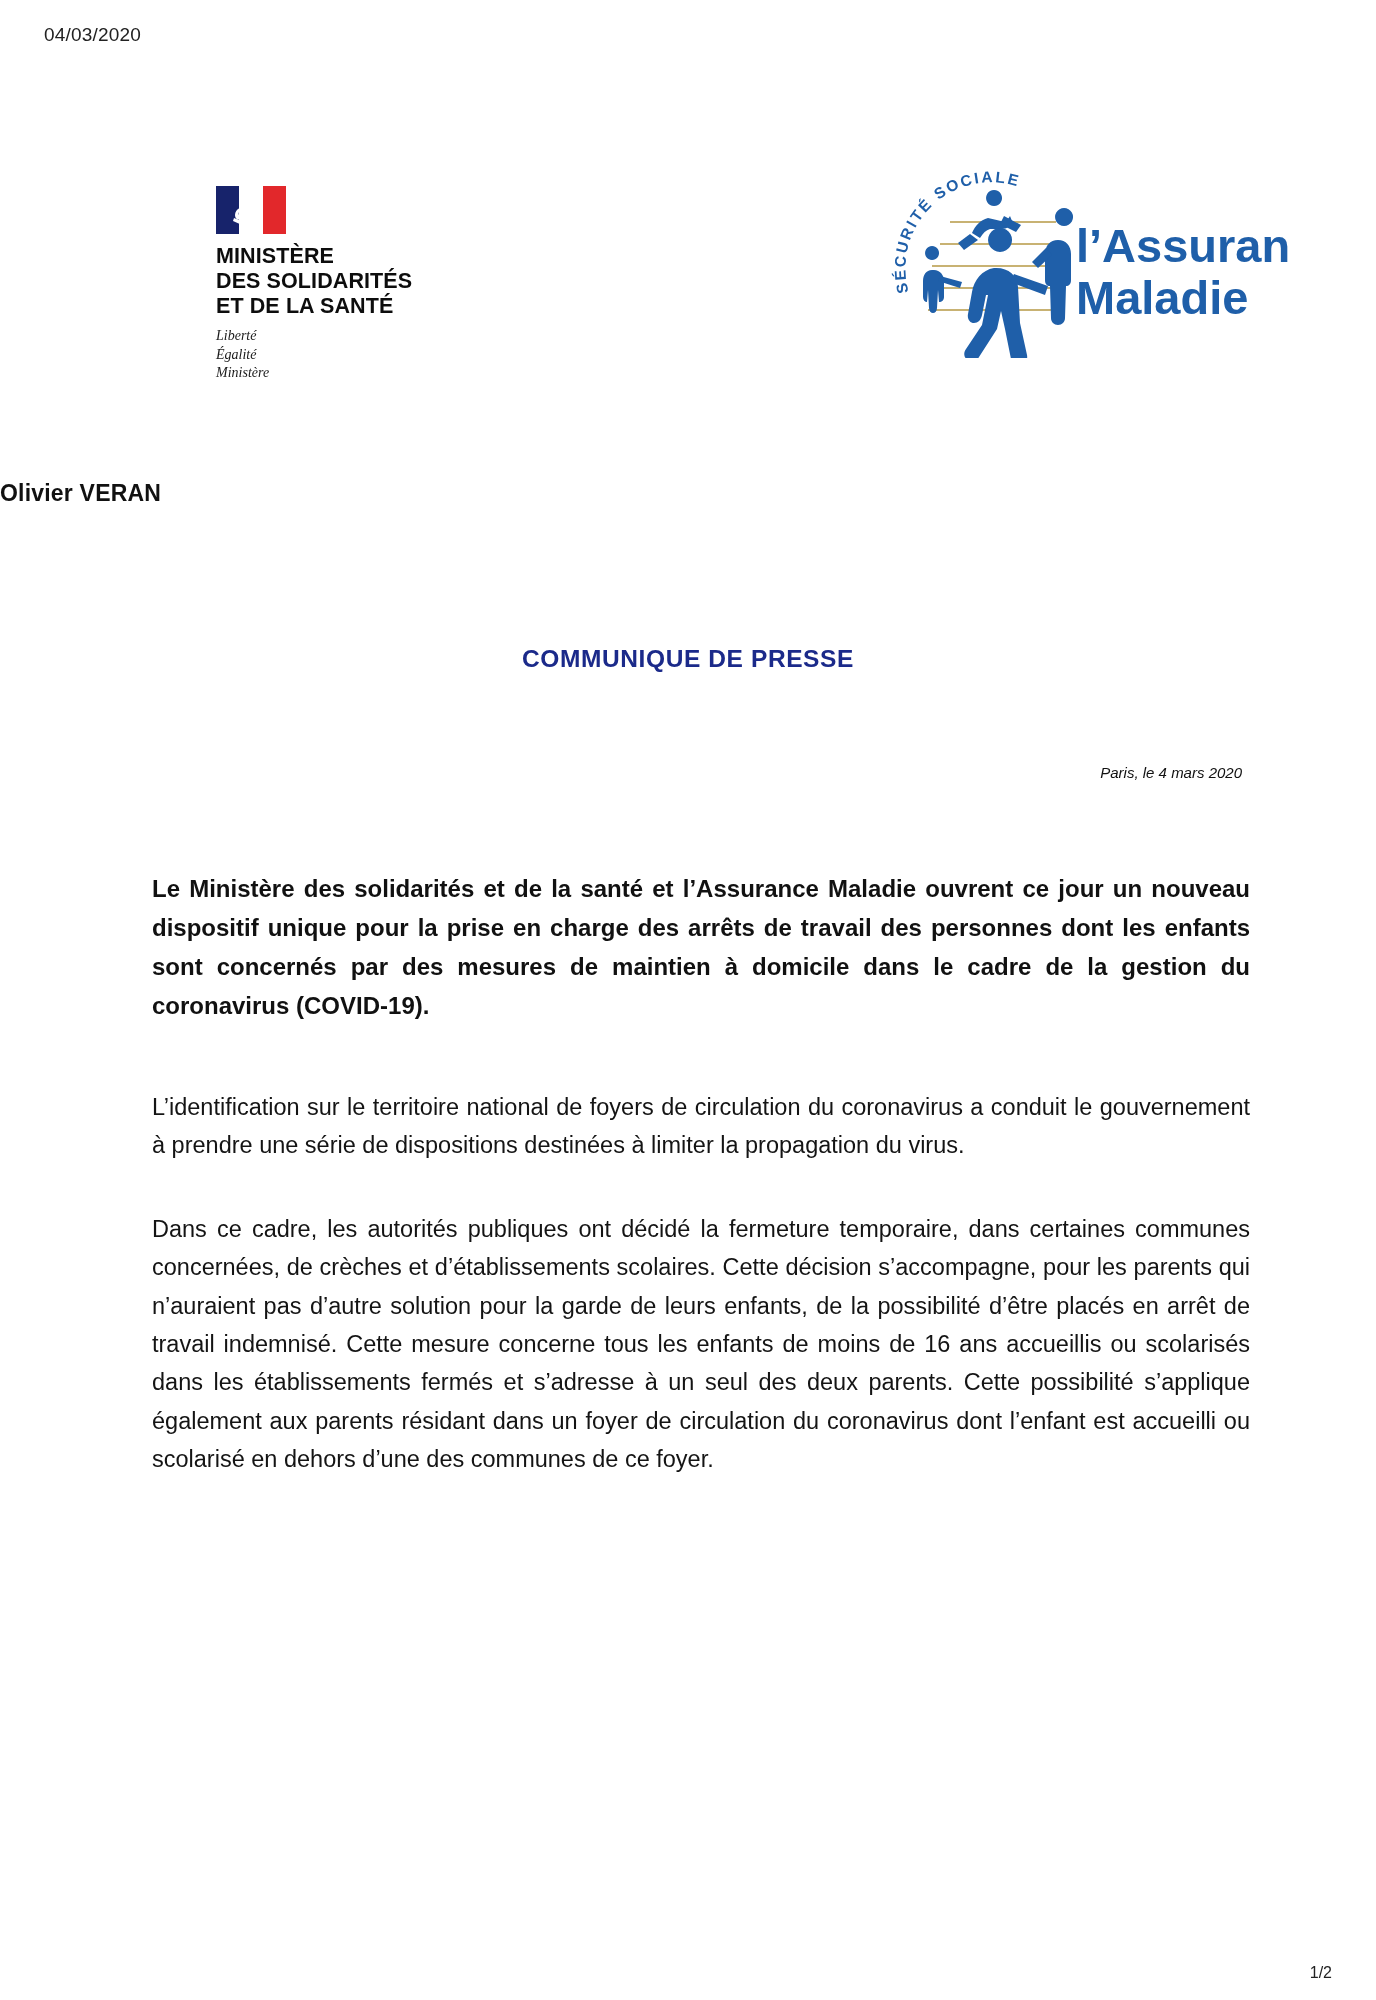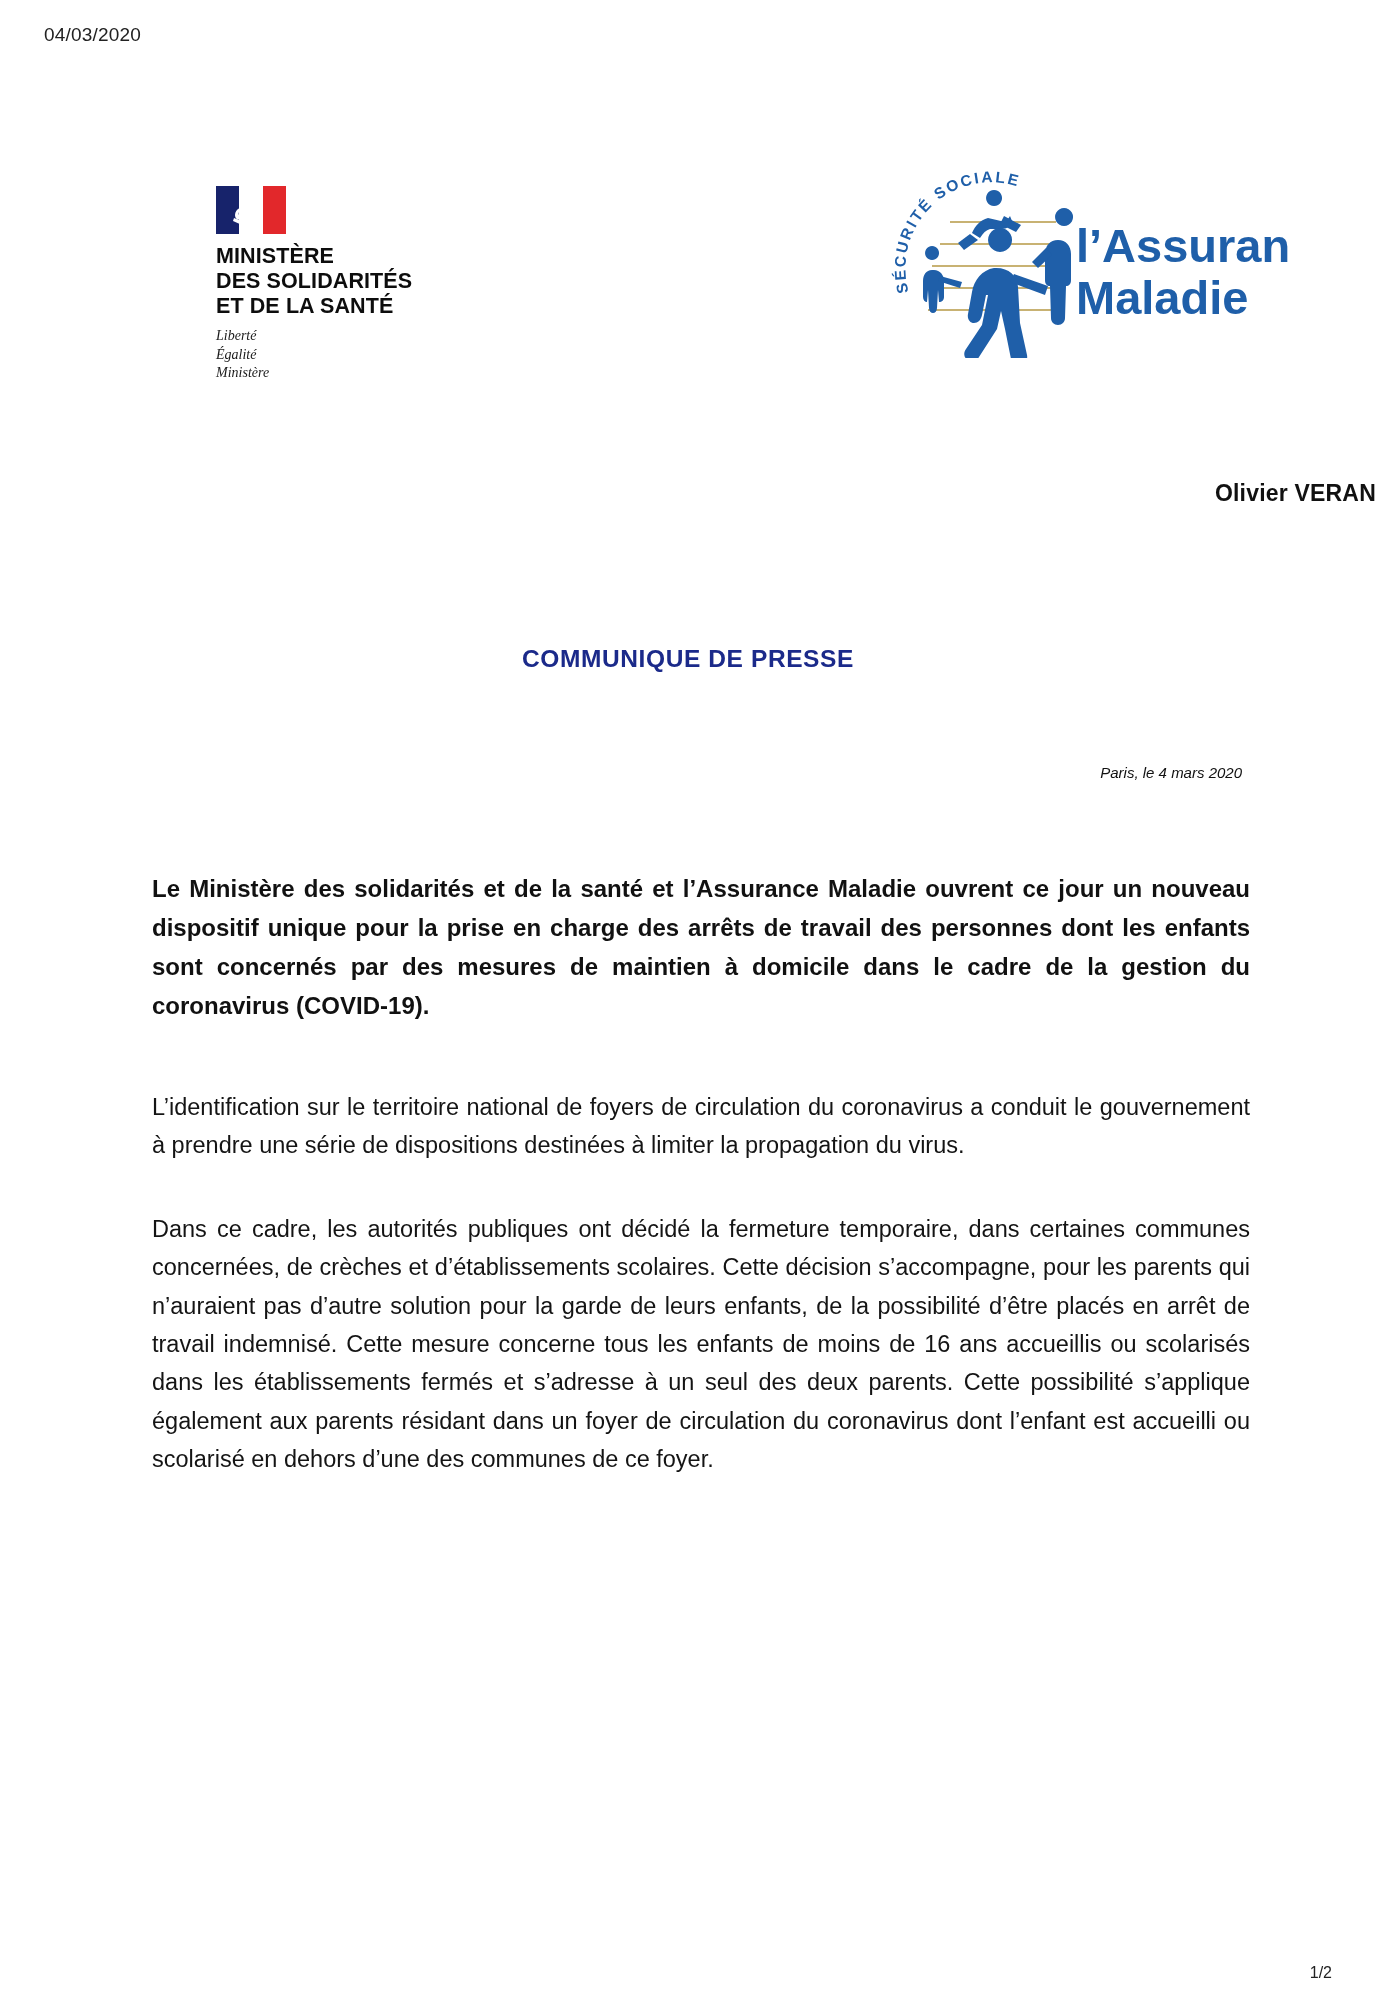--- a/index.html
+++ b/index.html
@@ -126,21 +126,21 @@
     align-items: center;
   }
   .assurance-logo svg { display: block; }
 
   
   .minister {
     position: absolute;
     top: 480px;
     left: 0;
     width: 1376px;
-    text-align: right;
+    text-align: left;
   }
   .minister-name {
     font-size: 23px;
     font-weight: bold;
     color: #111111;
     letter-spacing: 0.2px;
   }
   .minister-title {
     margin-top: 16px;
     font-size: 23px;

